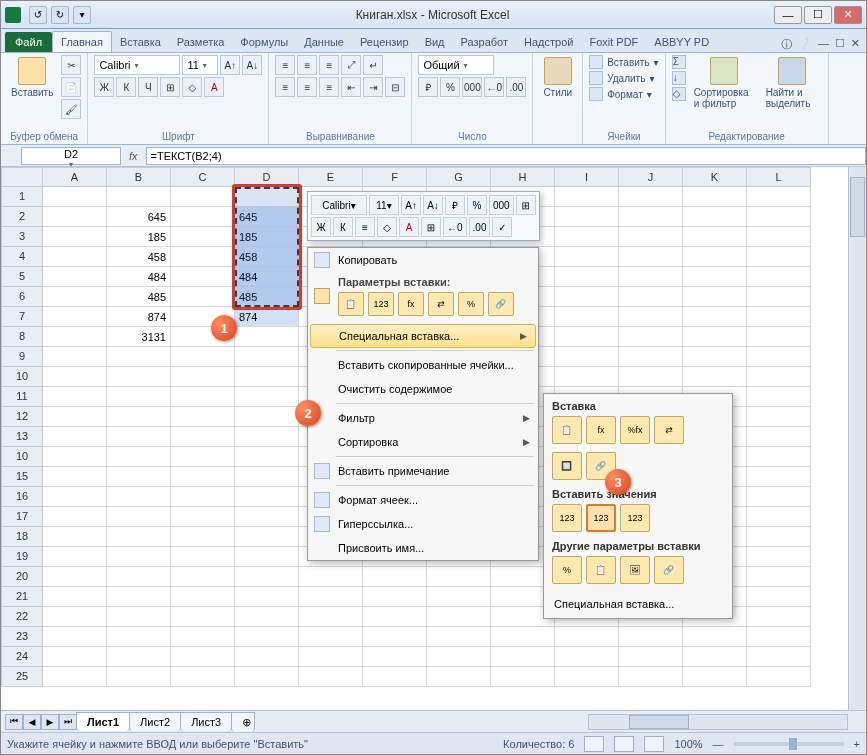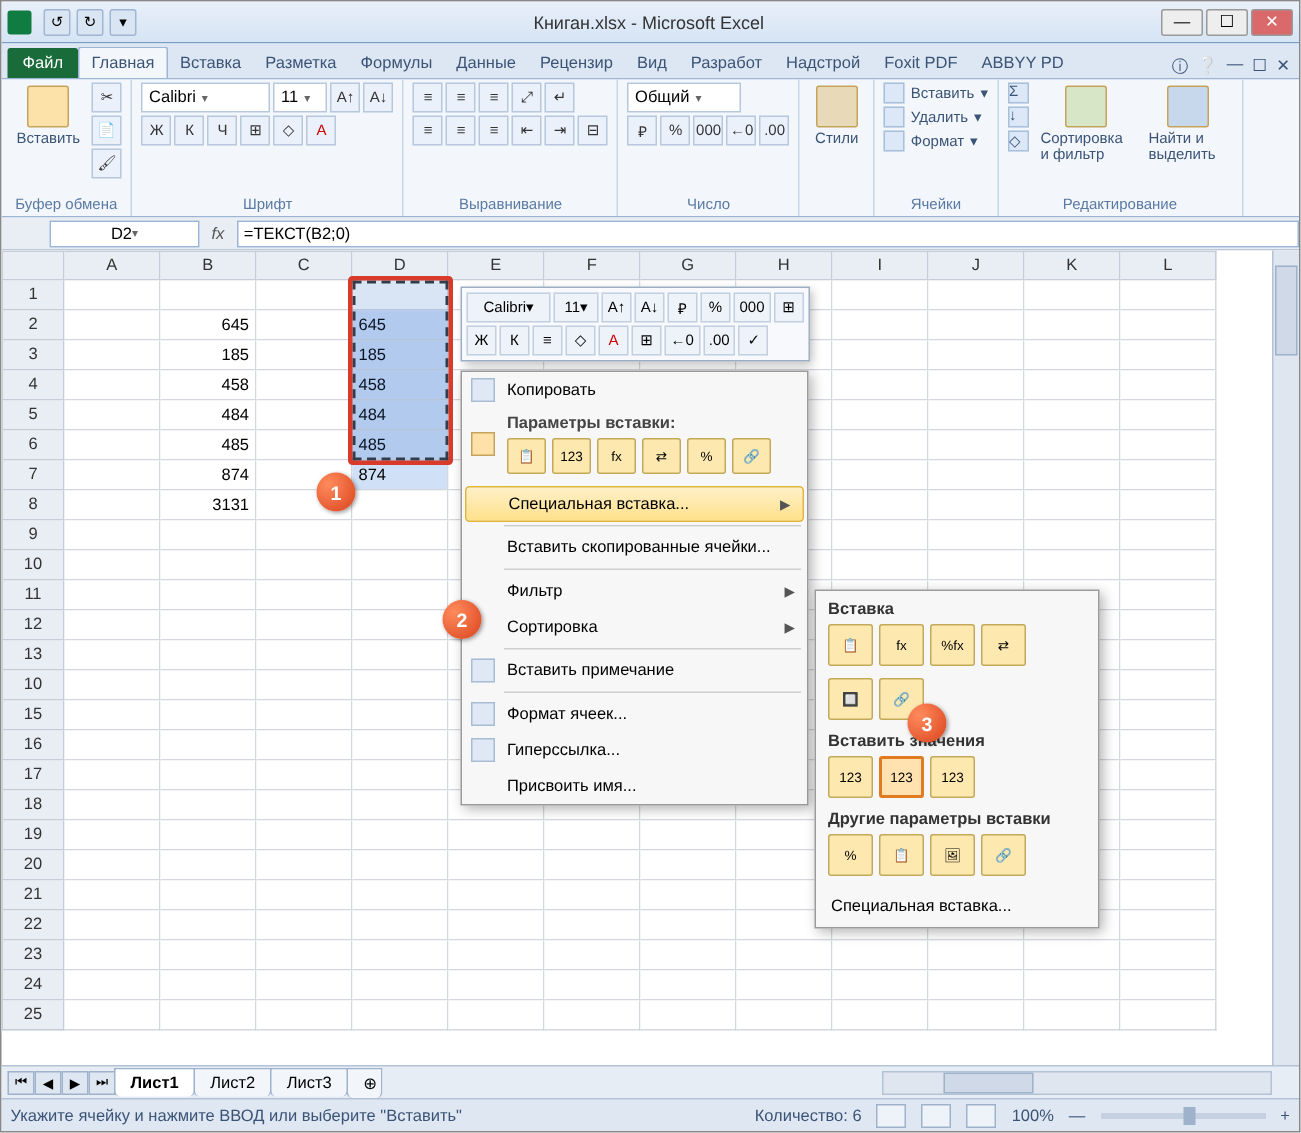--- a/index.html
+++ b/index.html
@@ -32,21 +32,21 @@
 .small-row { display:flex; gap:2px; }
 .sb { width:20px; height:20px; border:1px solid #b7c8dd; background:#eaf1fa; font-size:10px; display:flex; align-items:center; justify-content:center; color:#333; }
 .combo { height:20px; border:1px solid #b7c8dd; background:#fff; font-size:11px; padding:0 4px; display:flex; align-items:center; gap:4px; }
 .combo .dd { font-size:8px; color:#666; }
 .rows3 { display:flex; flex-direction:column; gap:2px; font-size:10px; color:#3b5476; }
 .rows3 .row { display:flex; align-items:center; gap:4px; white-space:nowrap; }
 .mini-ico { width:14px; height:14px; background:#dce8f7; border:1px solid #a9c0da; }
 
 
 .formula-bar { height:22px; background:#e9eef4; border-bottom:1px solid #b9c6d6; display:flex; align-items:center; font-size:11px; }
-.name-box { width:100px; height:18px; background:#fff; border:1px solid #9db5d4; margin-left:32px; padding:0 4px; display:flex; align-items:center; justify-content:center; }
+.name-box { width:100px; height:18px; background:#fff; border:1px solid #9db5d4; margin-left:20px; padding:0 4px; display:flex; align-items:center; justify-content:space-between;flex-direction:column; }
 .name-box .dd { font-size:8px; color:#666; }
 .fx { margin:0 8px; font-style:italic; color:#555; }
 .formula-input { flex:1; height:18px; background:#fff; border:1px solid #9db5d4; padding:0 4px; display:flex; align-items:center; }
 
 
 .grid-wrap { position:relative; height:522px; background:#fff; overflow:hidden; }
 .col-headers { position:absolute; left:0; top:0; height:20px; display:flex; }
 .corner { width:42px; height:20px; background:#e9edf4; border:1px solid #c5ccd7; }
 .ch { width:64px; height:20px; background:#e9edf4; border:1px solid #c5ccd7; border-left:none; text-align:center; font-size:11px; color:#333; line-height:18px; }
 .row-headers { position:absolute; left:0; top:20px; width:42px; }
@@ -266,21 +266,21 @@
   </div>
 </div>
 
 <div class="formula-bar">
   <div class="name-box">
     <span>D2</span>
     <span class="dd">▾</span>
   </div>
   <span class="fx">fx</span>
   <div class="formula-input">
-    <span>=ТЕКСТ(B2;0)</span>
+    <span>=ТЕКСТ(B2;4)</span>
   </div>
 </div>
 
 <div class="grid-wrap">
   <div class="col-headers">
     <div class="corner"></div>
   <div class="ch">A</div>
       <div class="ch">B</div>
       <div class="ch">C</div>
       <div class="ch">D</div>
@@ -661,20 +661,21 @@
         <div class="cm-icon-btn">📋</div>
         <div class="cm-icon-btn">123</div>
         <div class="cm-icon-btn">fx</div>
         <div class="cm-icon-btn">⇄</div>
         <div class="cm-icon-btn">%</div>
         <div class="cm-icon-btn">🔗</div>
       </div>
       <div class="cm-item hl">Специальная вставка...<span class="arrow">▶</span></div>
       <div class="cm-sep"></div>
       <div class="cm-item">Вставить скопированные ячейки...</div>
+      <div class="cm-item">Очистить содержимое</div>
       <div class="cm-sep"></div>
       <div class="cm-item">Фильтр<span class="arrow">▶</span></div>
       <div class="cm-item">Сортировка<span class="arrow">▶</span></div>
       <div class="cm-sep"></div>
       <div class="cm-item">Вставить примечание<div class="ico"></div></div>
       <div class="cm-sep"></div>
       <div class="cm-item">Формат ячеек...<div class="ico"></div></div>
       <div class="cm-item">Гиперссылка...<div class="ico"></div></div>
       <div class="cm-item">Присвоить имя...</div>
     </div>

